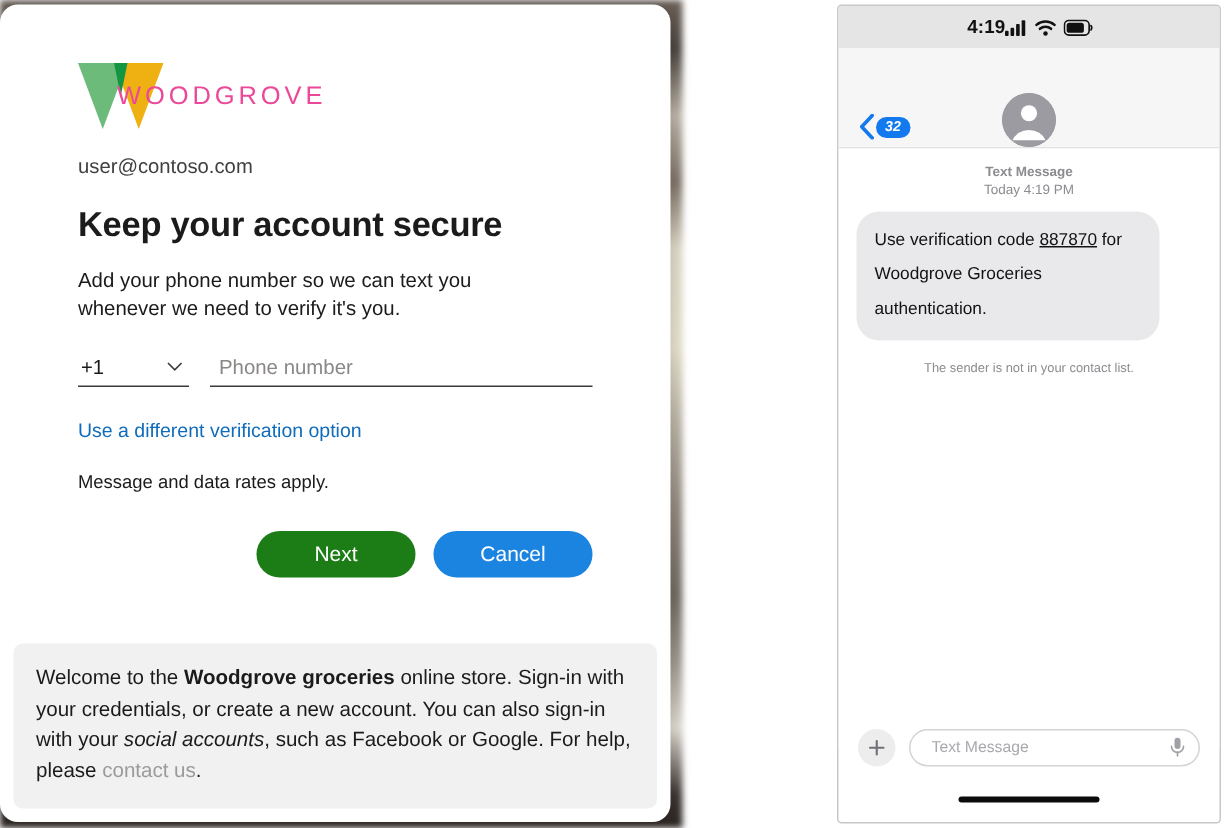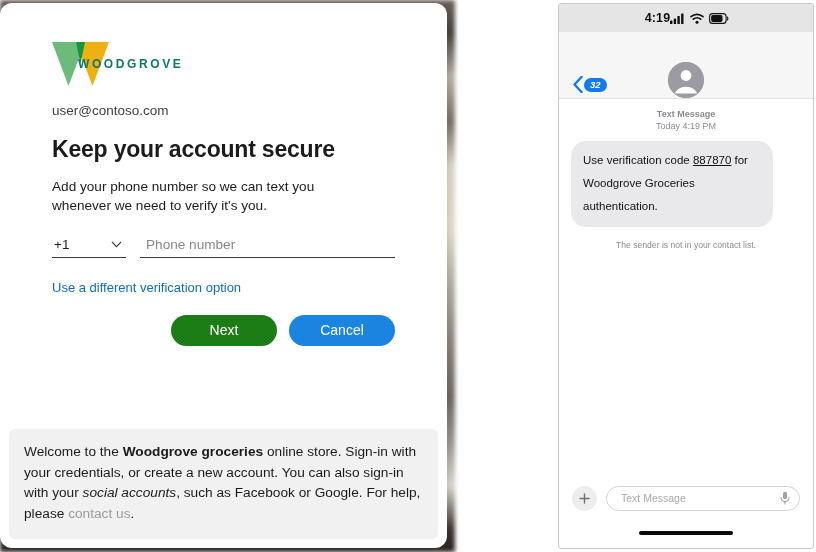--- a/index.html
+++ b/index.html
@@ -69,24 +69,24 @@
     height: 46px;
     margin-bottom: 16px;
   }
   .logo-mark {
     width: 57px;
     height: 44px;
     display: block;
     margin-right: 2px;
   }
   .logo-word {
-    font-size: 12px;
+    font-size: 17px;
     letter-spacing: 2.6px;
-    color: #0f766e;
-    font-weight: 700;
+    color: #ec4899;
+    font-weight: 400;
     margin-left: -33px;
     padding-bottom: 1px;
   }
 
   .user-email {
     font-size: 13.5px;
     color: #404040;
     margin: 6px 0 18px 0;
   }
 
@@ -429,20 +429,21 @@
           <span class="country-code">+1</span>
           <svg class="chev" viewBox="0 0 11 7">
             <polyline points="1,1 5.5,5.6 10,1" fill="none" stroke="#3b3b3b" stroke-width="1.1"></polyline>
           </svg>
         </div>
         <input class="phone-input" type="text" placeholder="Phone number" style="">
       </div>
 
       <a class="alt-link" href="#">Use a different verification option</a>
 
+      <p class="rates-note">Message and data rates apply.</p>
 
       <div class="btn-row">
         <button class="btn btn-next">Next</button>
         <button class="btn btn-cancel">Cancel</button>
       </div>
     </div>
 
     <div class="card-footer">
       <p class="footer-text"><span>Welcome to the </span><b>Woodgrove groceries</b><span> online store. Sign-in with your credentials, or create a new account. You can also sign-in with your </span><i>social accounts</i><span>, such as Facebook or Google. For help, please </span><span class="footer-link">contact us</span><span>.</span></p>
     </div>

